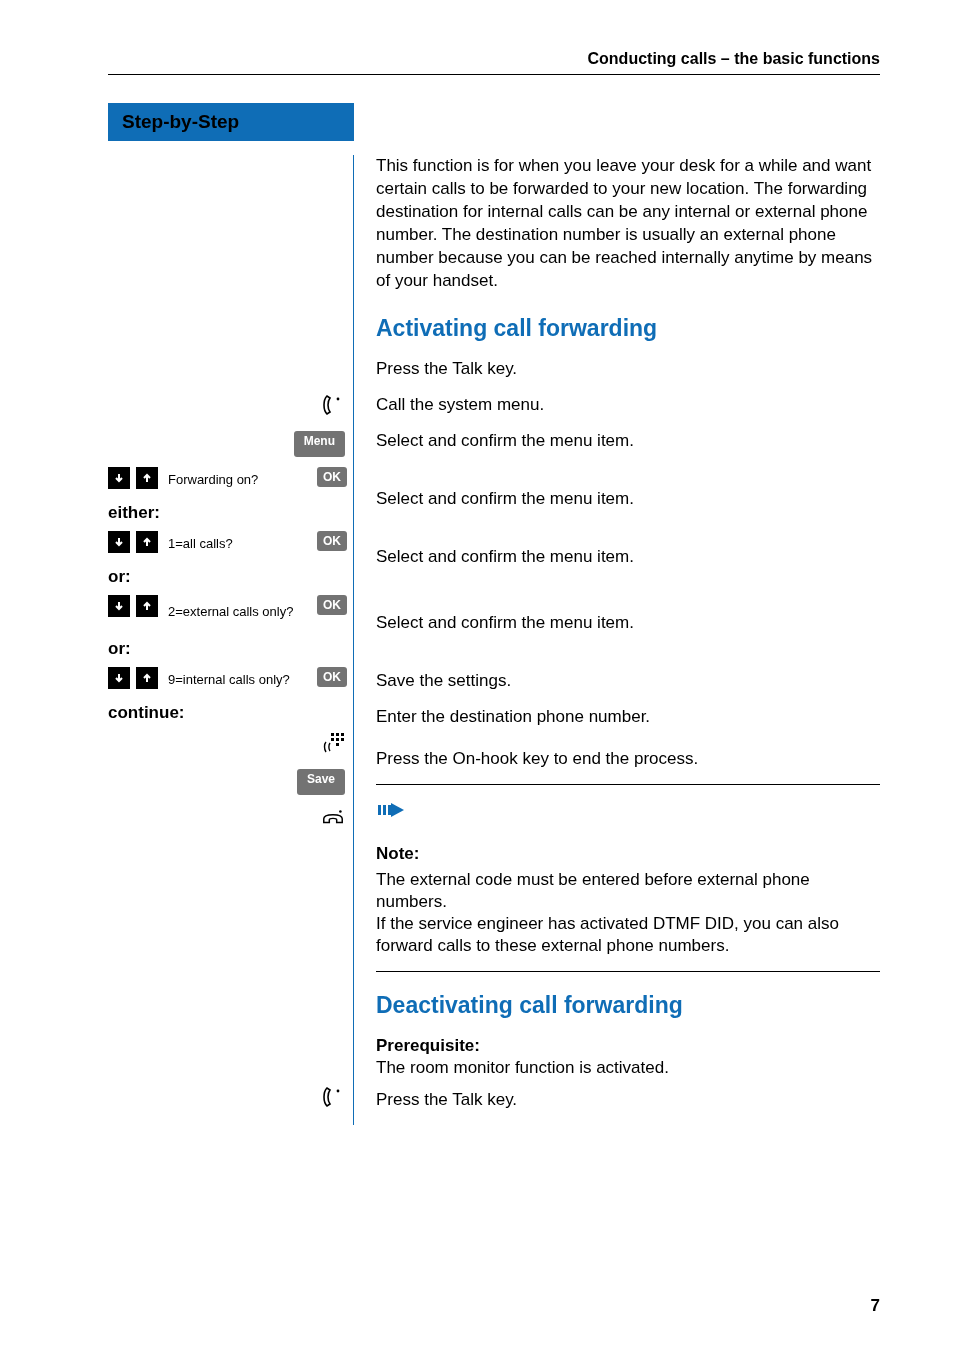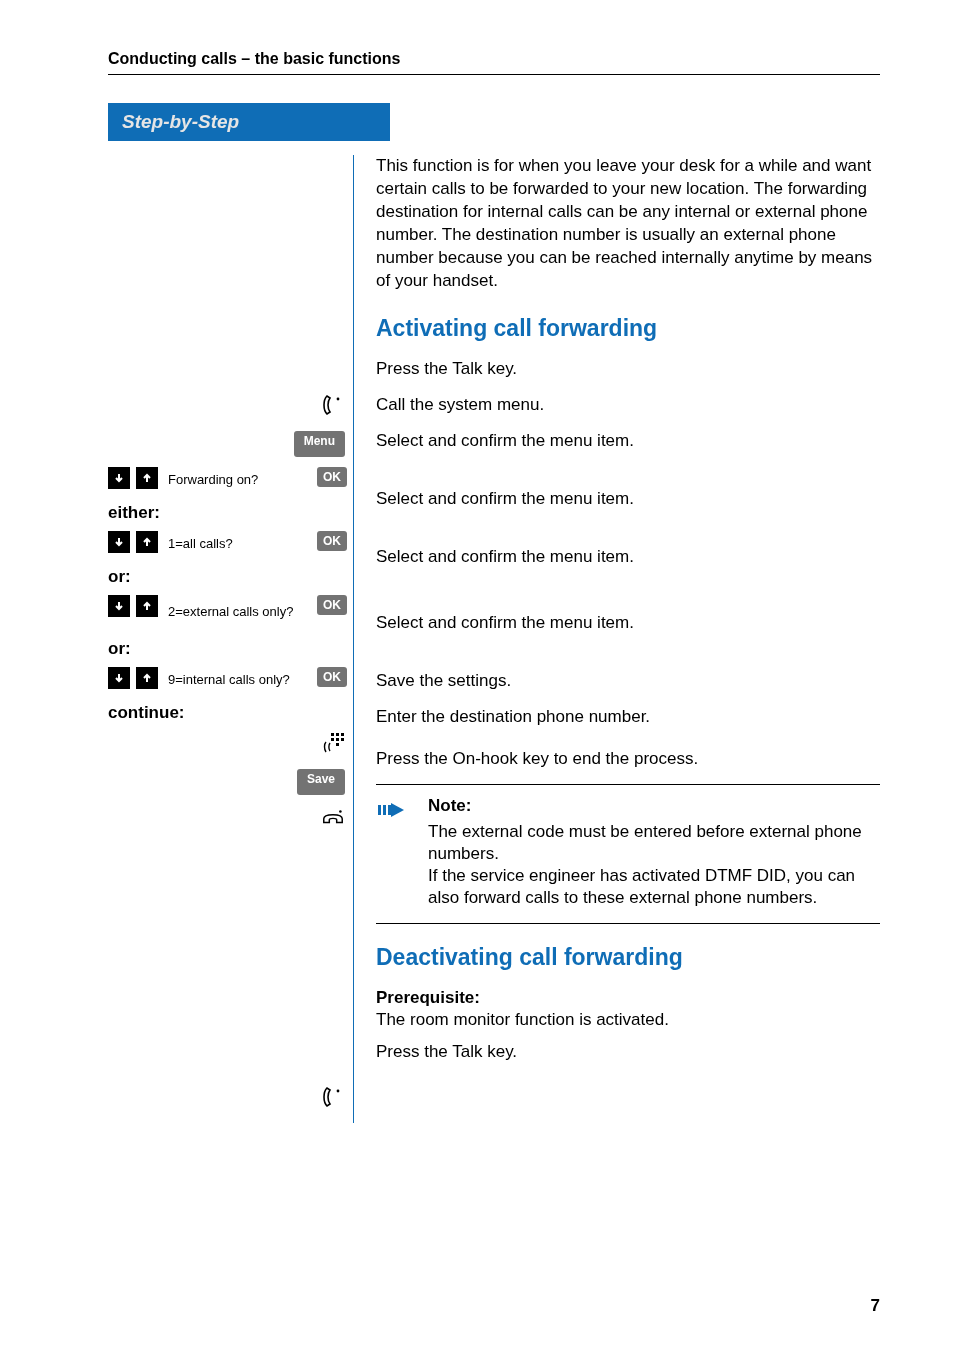--- a/index.html
+++ b/index.html
@@ -10,34 +10,33 @@
     background: #fff;
     position: relative;
     color: #000;
   }
   .page {
     padding: 50px 74px 40px 108px;
   }
   .running-head {
     font-weight: bold;
     font-size: 16px;
-    text-align: left;
+    text-align: right;
     border-bottom: 1.5px solid #000;
     padding-bottom: 6px;
     margin-bottom: 28px;
   }
   .step-tab {
     background: #0f6db6;
-    color: #e5e5e5;
+    color: #000000;
     font-weight: bold;
     font-size: 19px;
     padding: 8px 14px;
-    width: 282px;
+    width: 246px;
     margin-bottom: 14px;
-    font-style: italic;
   }
   .columns {
     display: flex;
     align-items: stretch;
   }
   .left-col {
     width: 246px;
     border-right: 1.5px solid #0f6db6;
     padding-right: 6px;
     padding-top: 4px;
@@ -121,20 +120,21 @@
   .talk-icon, .hook-icon, .keypad-icon {
     width: 24px; height: 24px;
   }
   .note-block {
     border-top: 1px solid #000;
     border-bottom: 1px solid #000;
     padding: 10px 0 14px 0;
     margin: 6px 0 20px 0;
     display: flex;
     gap: 18px;
+    flex-direction: column;
   }
   .note-icon {
     width: 34px;
     padding-top: 4px;
   }
   .note-body {
     flex: 1;
     font-size: 17px;
     line-height: 1.3;
   }

